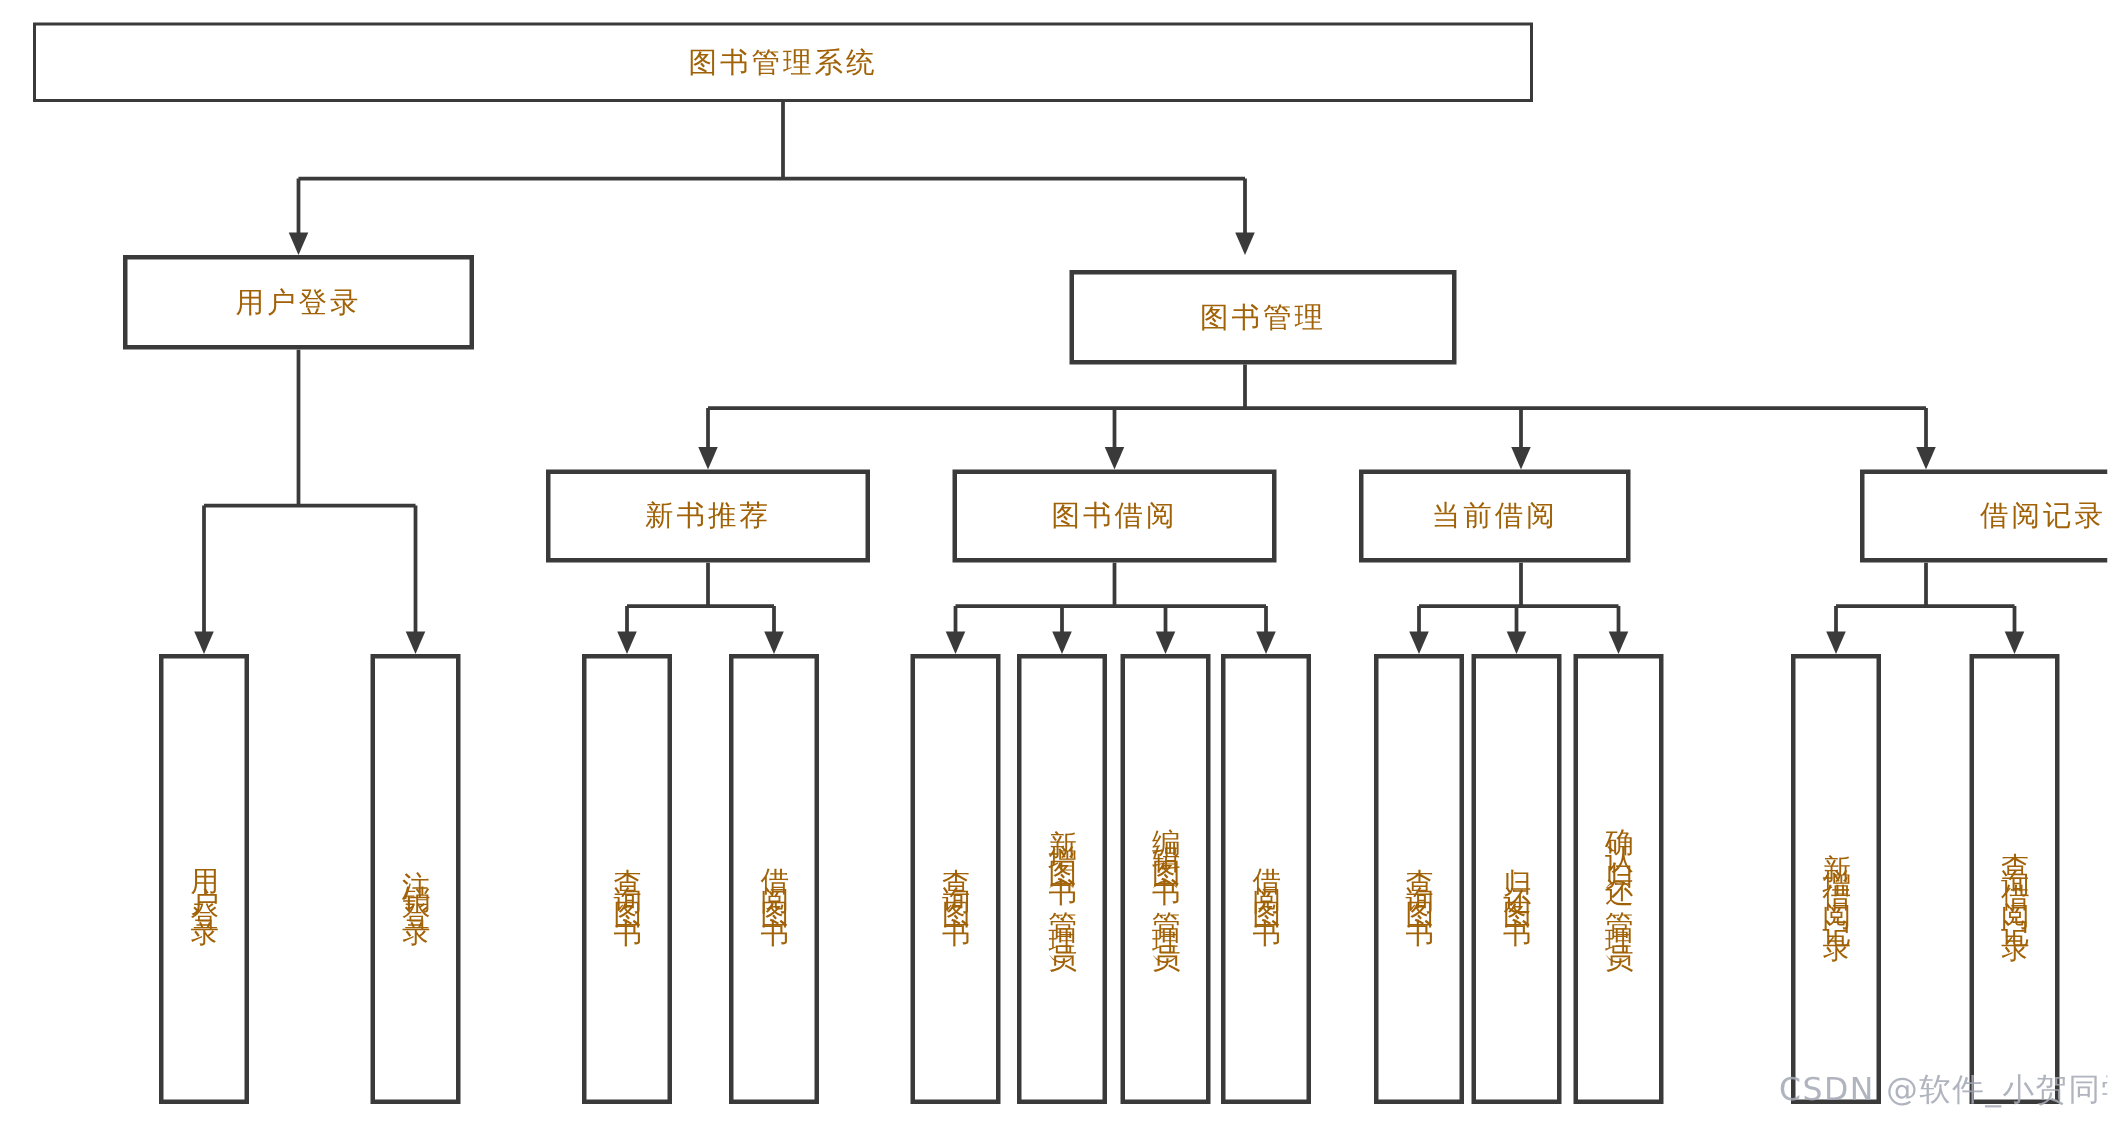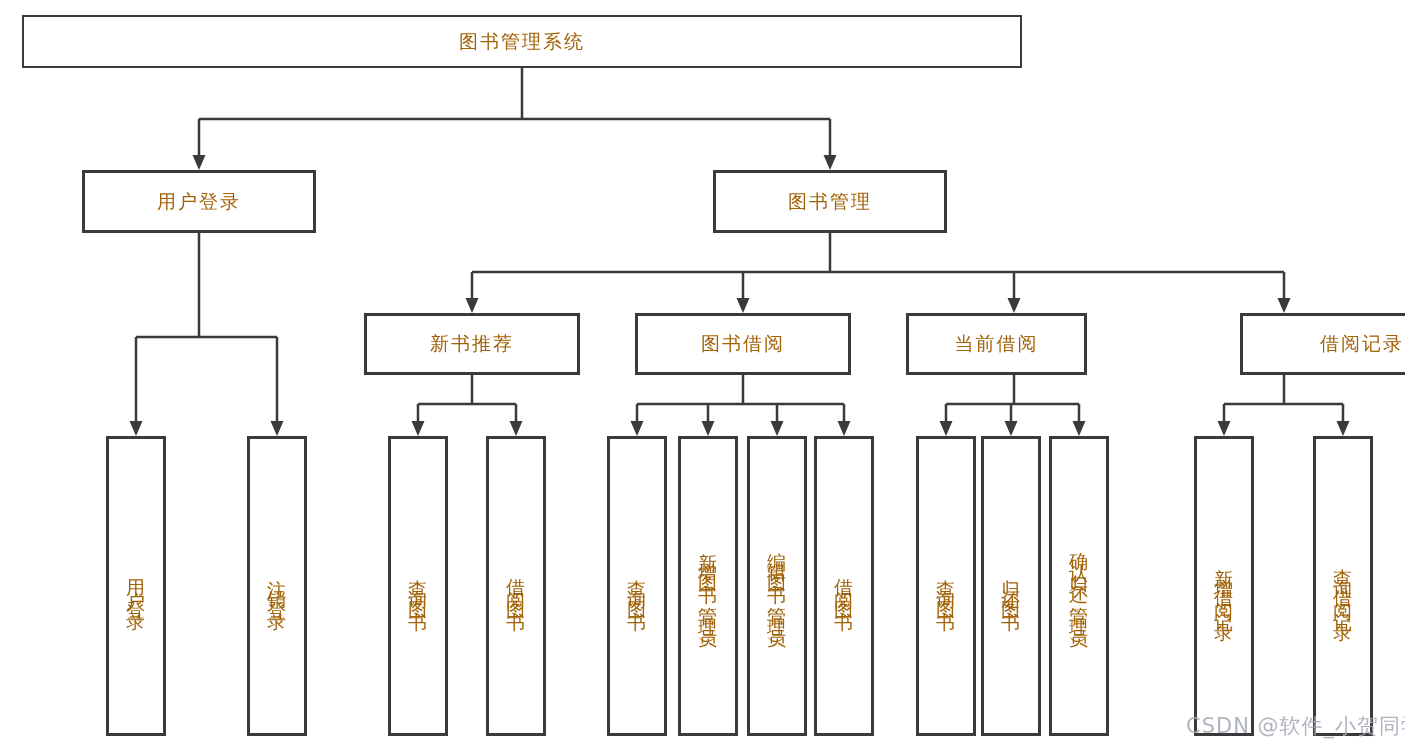--- a/index.html
+++ b/index.html
@@ -83,21 +83,21 @@
       <polygon points="1004.5,421 1017.5,421 1011,436"></polygon>
       <polygon points="1072.5,421 1085.5,421 1079,436"></polygon>
       <polygon points="1217.5,421 1230.5,421 1224,436"></polygon>
       <polygon points="1336.5,421 1349.5,421 1343,436"></polygon>
     </g>
   </svg>
 
   <div class="node root" style="left:22px;top:15px;width:1000px;height:53px;">图书管理系统</div>
 
   <div class="node" style="left:82px;top:170px;width:234px;height:63px;">用户登录</div>
-  <div class="node" style="left:713px;top:170px;width:234px;height:63px;">图书管理</div>
+  <div class="node" style="left:713px;top:180px;width:258px;height:63px;">图书管理</div>
 
   <div class="node" style="left:364px;top:313px;width:216px;height:62px;">新书推荐</div>
   <div class="node" style="left:635px;top:313px;width:216px;height:62px;">图书借阅</div>
   <div class="node" style="left:906px;top:313px;width:181px;height:62px;">当前借阅</div>
   <div class="node" style="left:1240px;top:313px;width:216px;height:62px;padding-left:28px;">借阅记录</div>
 
   <div class="node leaf" style="left:106px;top:436px;width:60px;height:300px;">用户登录</div>
   <div class="node leaf" style="left:247px;top:436px;width:60px;height:300px;">注销登录</div>
   <div class="node leaf" style="left:388px;top:436px;width:60px;height:300px;">查询图书</div>
   <div class="node leaf" style="left:486px;top:436px;width:60px;height:300px;">借阅图书</div>

